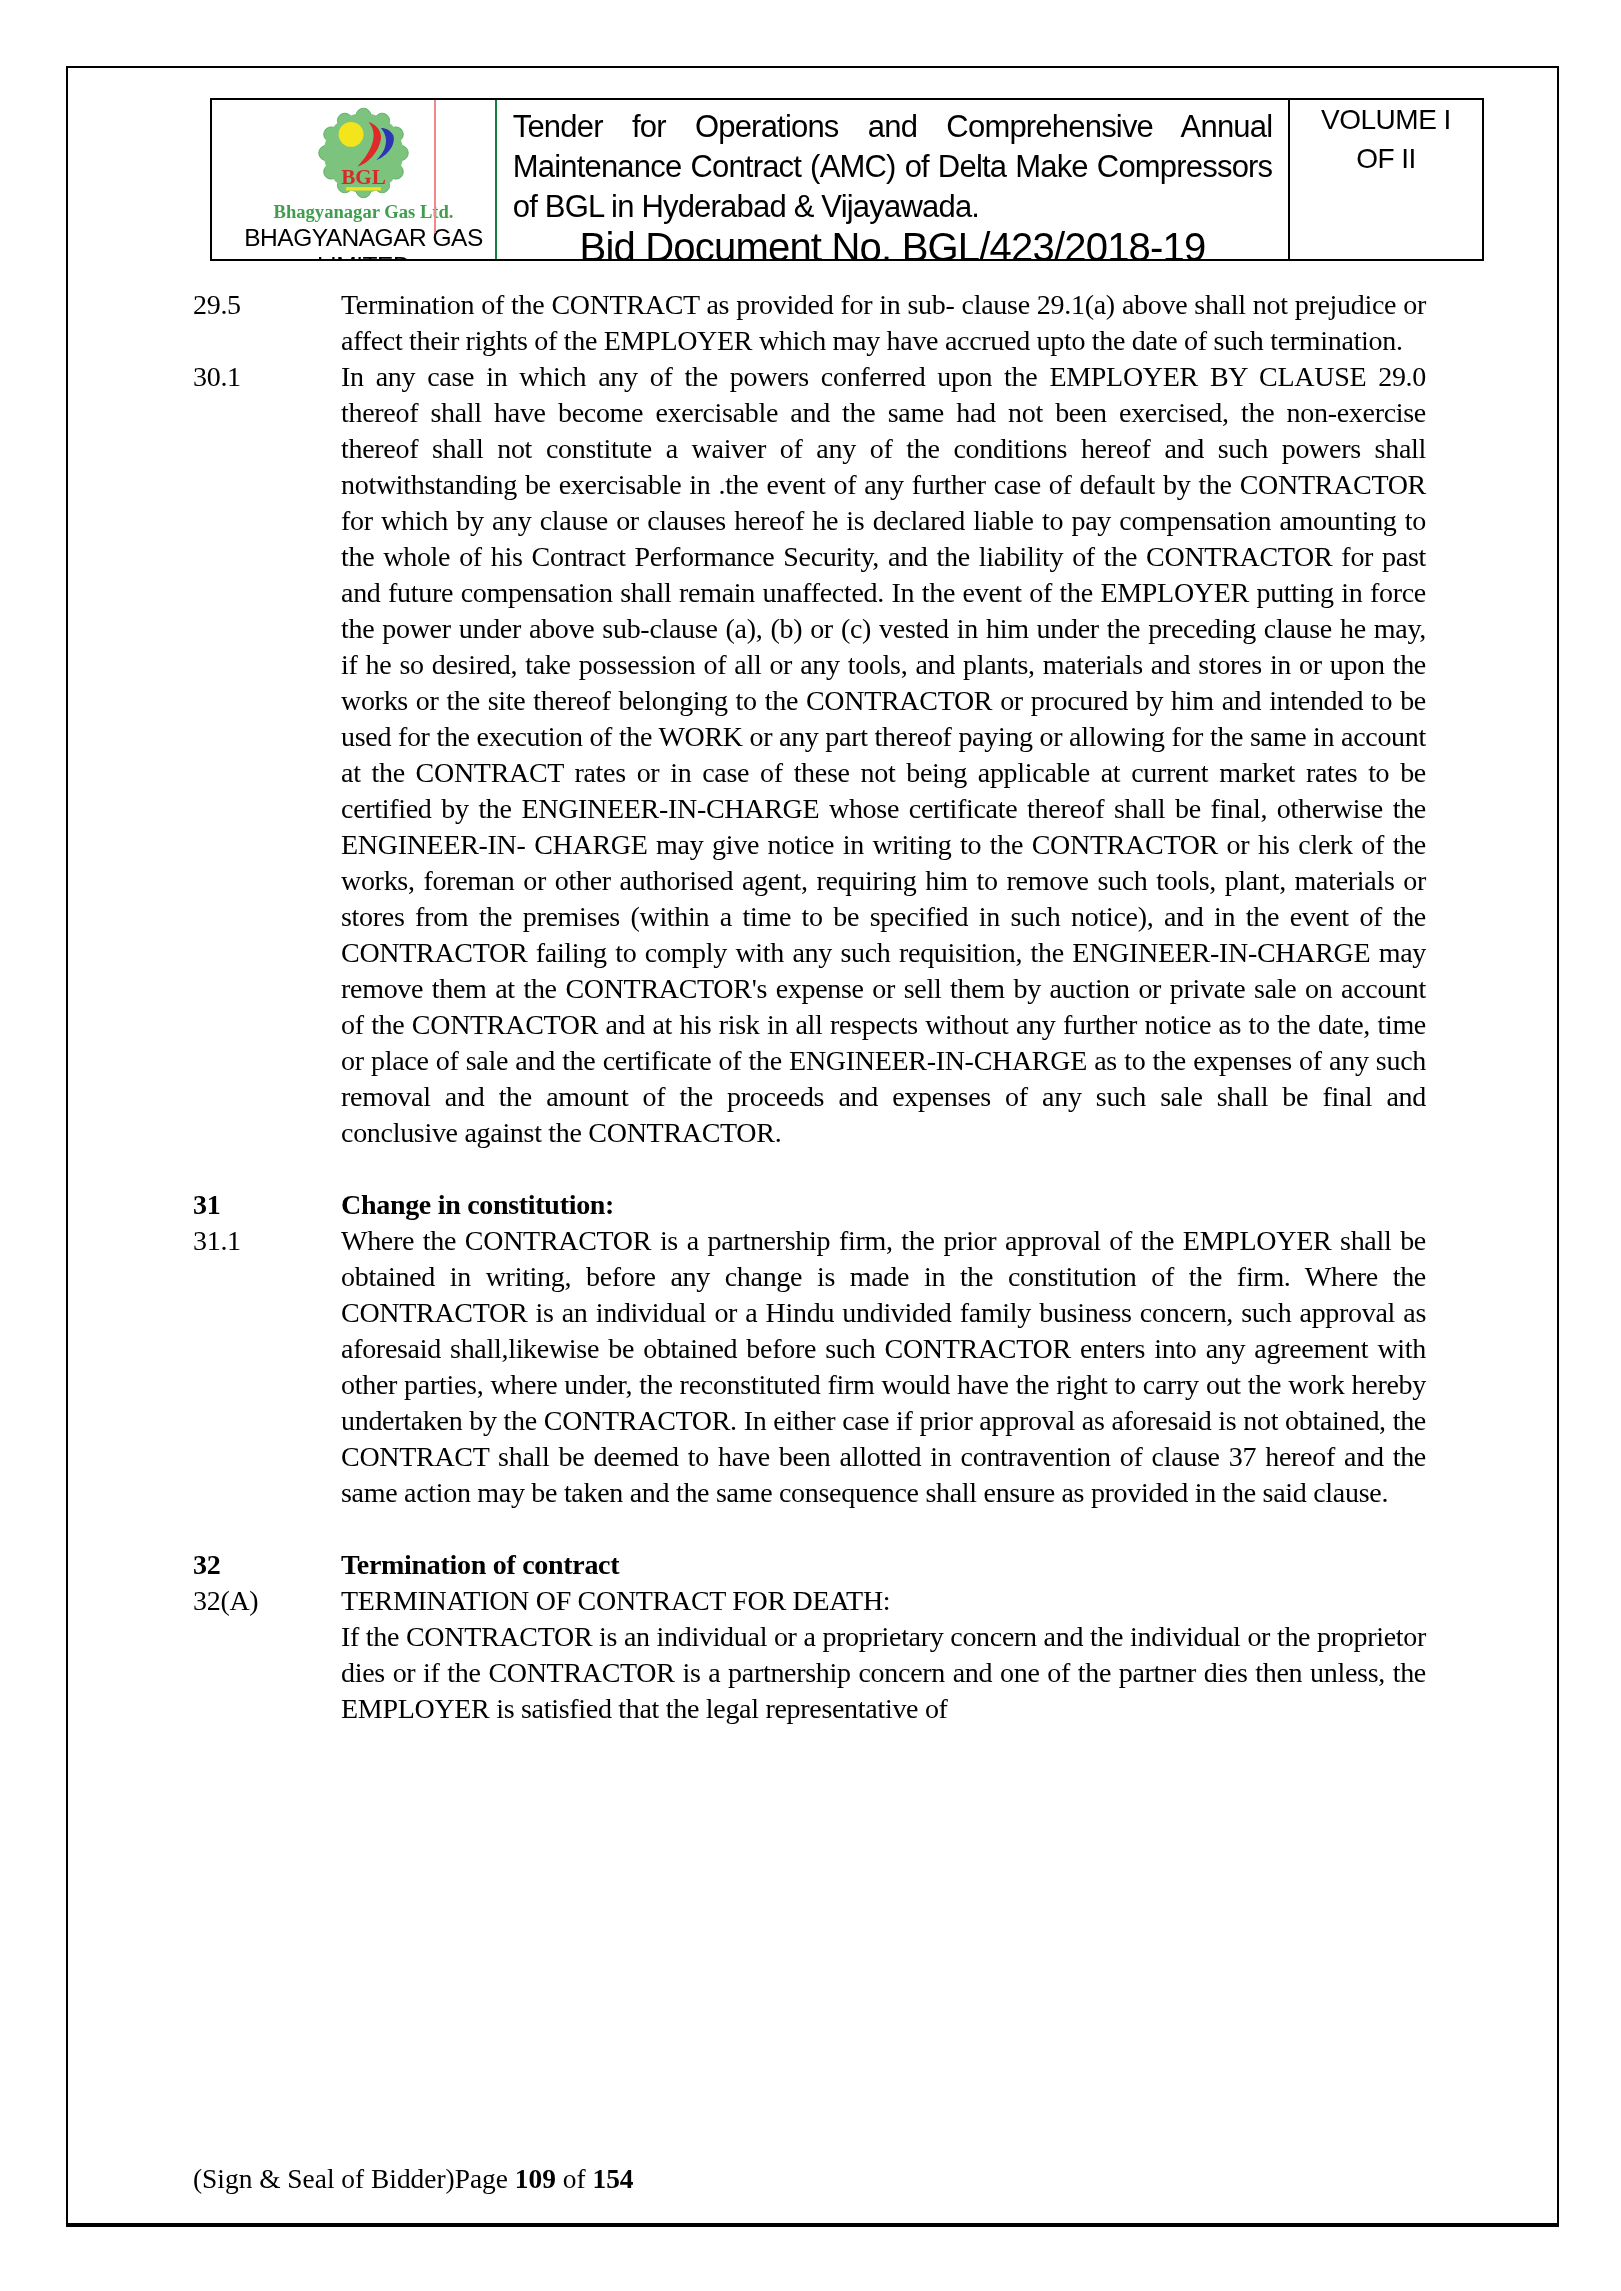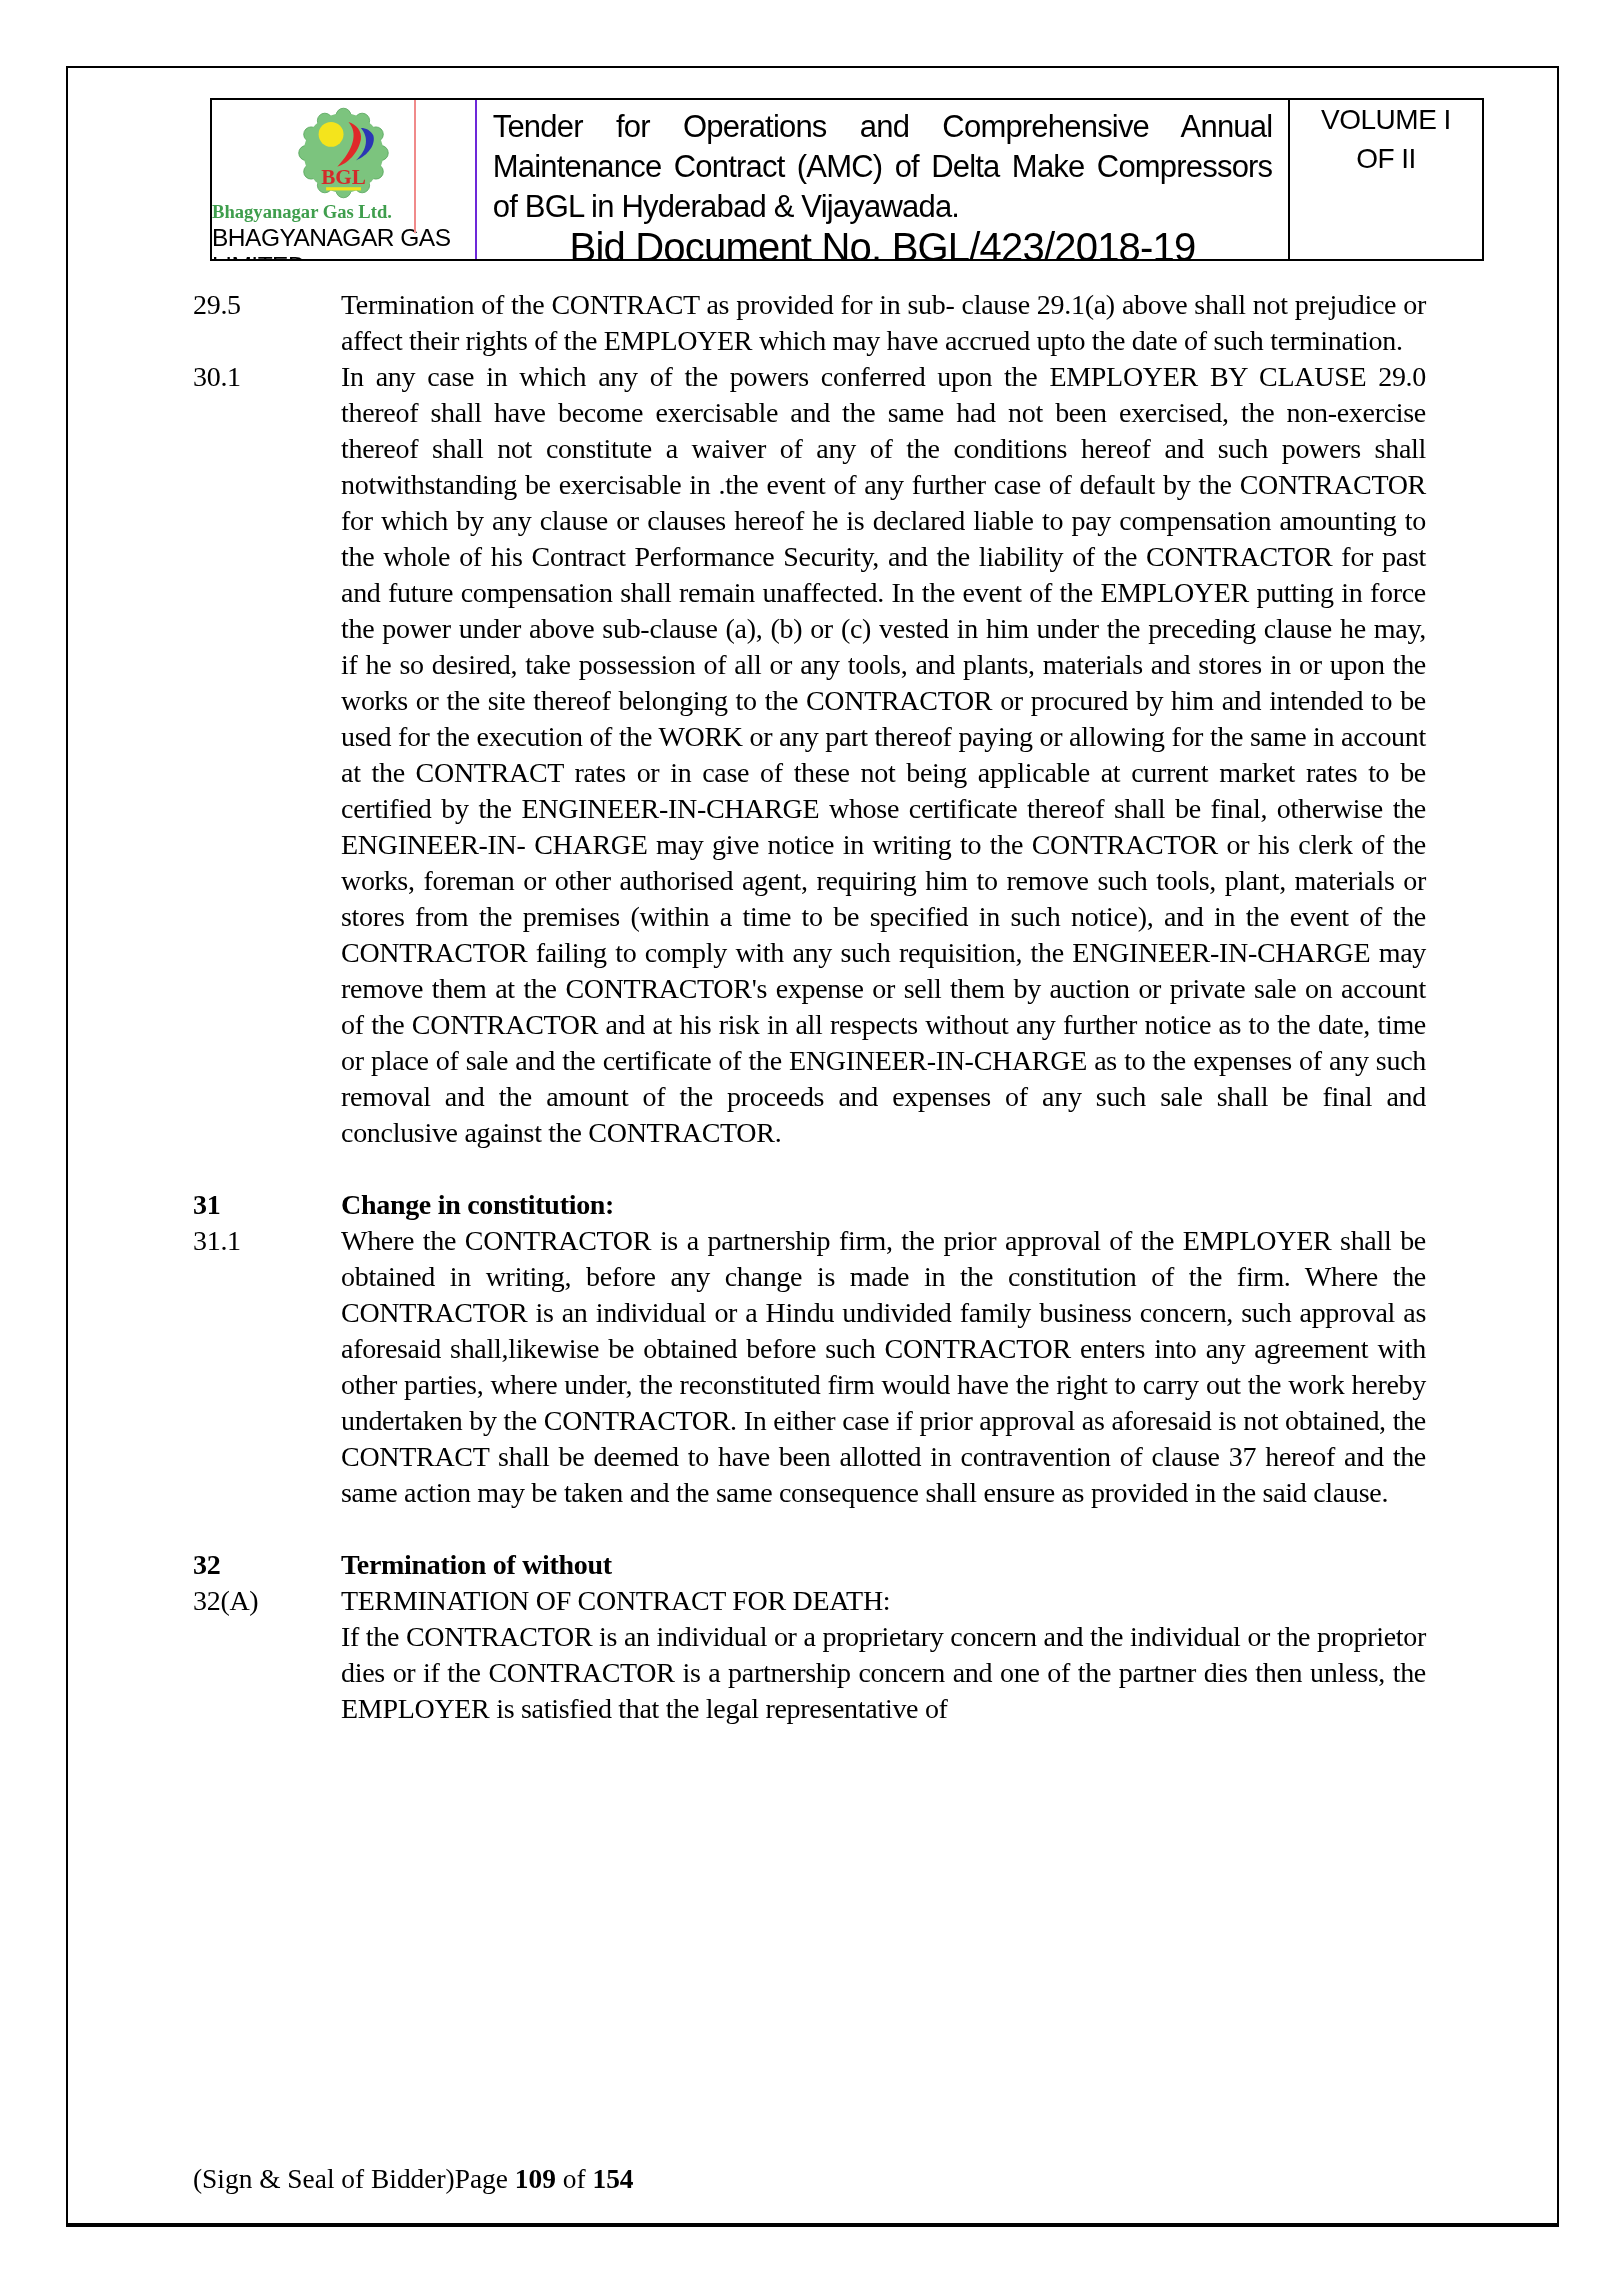--- a/index.html
+++ b/index.html
@@ -10,22 +10,22 @@
   .frame{
     position:absolute;left:66px;top:66px;width:1489px;height:2155px;
     border:2px solid #000;border-right-width:2.9px;border-bottom-width:4.9px;
   }
   
   .header-table{
     position:absolute;left:210px;top:98px;width:1274px;height:163px;
     border:2px solid #000;display:flex;box-sizing:border-box;background:#fff;
   }
   .logo-cell{
-    width:265px;flex:0 0 265px;border-right:2px solid #6d28d9;box-sizing:border-box;
-    position:relative;text-align:left;overflow:hidden;
+    width:265px;flex:0 0 265px;border-right:2px solid #15803d;box-sizing:border-box;
+    position:relative;text-align:center;overflow:hidden;margin-left:20px;
   }
   .logo-svg{display:block;margin:2px auto 0 auto;}
   .scan-line{position:absolute;top:0;width:2px;height:133px;}
   .logo-sub{
     font-family:"Liberation Serif",serif;font-weight:bold;font-size:18.6px;line-height:19.6px;
     margin-top:-2px;
   }
   .company-name{
     font-family:"Liberation Sans",sans-serif;font-size:24.5px;line-height:27.4px;
     color:#000;margin-top:2.9px;letter-spacing:-0.5px;
@@ -137,21 +137,21 @@
 
     <div class="clause-row">
       <div class="clause-num">31.1</div>
       <div class="clause-body">Where the CONTRACTOR is a partnership firm, the prior approval of the EMPLOYER shall be obtained in writing, before any change is made in the constitution of the firm. Where the CONTRACTOR is an individual or a Hindu undivided family business concern, such approval as aforesaid shall,likewise be obtained before such CONTRACTOR enters into any agreement with other parties, where under, the reconstituted firm would have the right to carry out the work hereby undertaken by the CONTRACTOR. In either case if prior approval as aforesaid is not obtained, the CONTRACT shall be deemed to have been allotted in contravention of clause 37 hereof and the same action may be taken and the same consequence shall ensure as provided in the said clause.</div>
     </div>
 
     <div class="gap"></div>
 
     <div class="clause-row bold">
       <div class="clause-num">32</div>
-      <div class="clause-body subhead">Termination of without</div>
+      <div class="clause-body subhead">Termination of contract</div>
     </div>
 
     <div class="clause-row">
       <div class="clause-num">32(A)</div>
       <div class="clause-body">
         <div class="subhead">TERMINATION OF CONTRACT FOR DEATH:</div>
         <div>If the CONTRACTOR is an individual or a proprietary concern and the individual or the proprietor dies or if the CONTRACTOR is a partnership concern and one of the partner dies then unless, the EMPLOYER is satisfied that the legal representative of</div>
       </div>
     </div>
 

